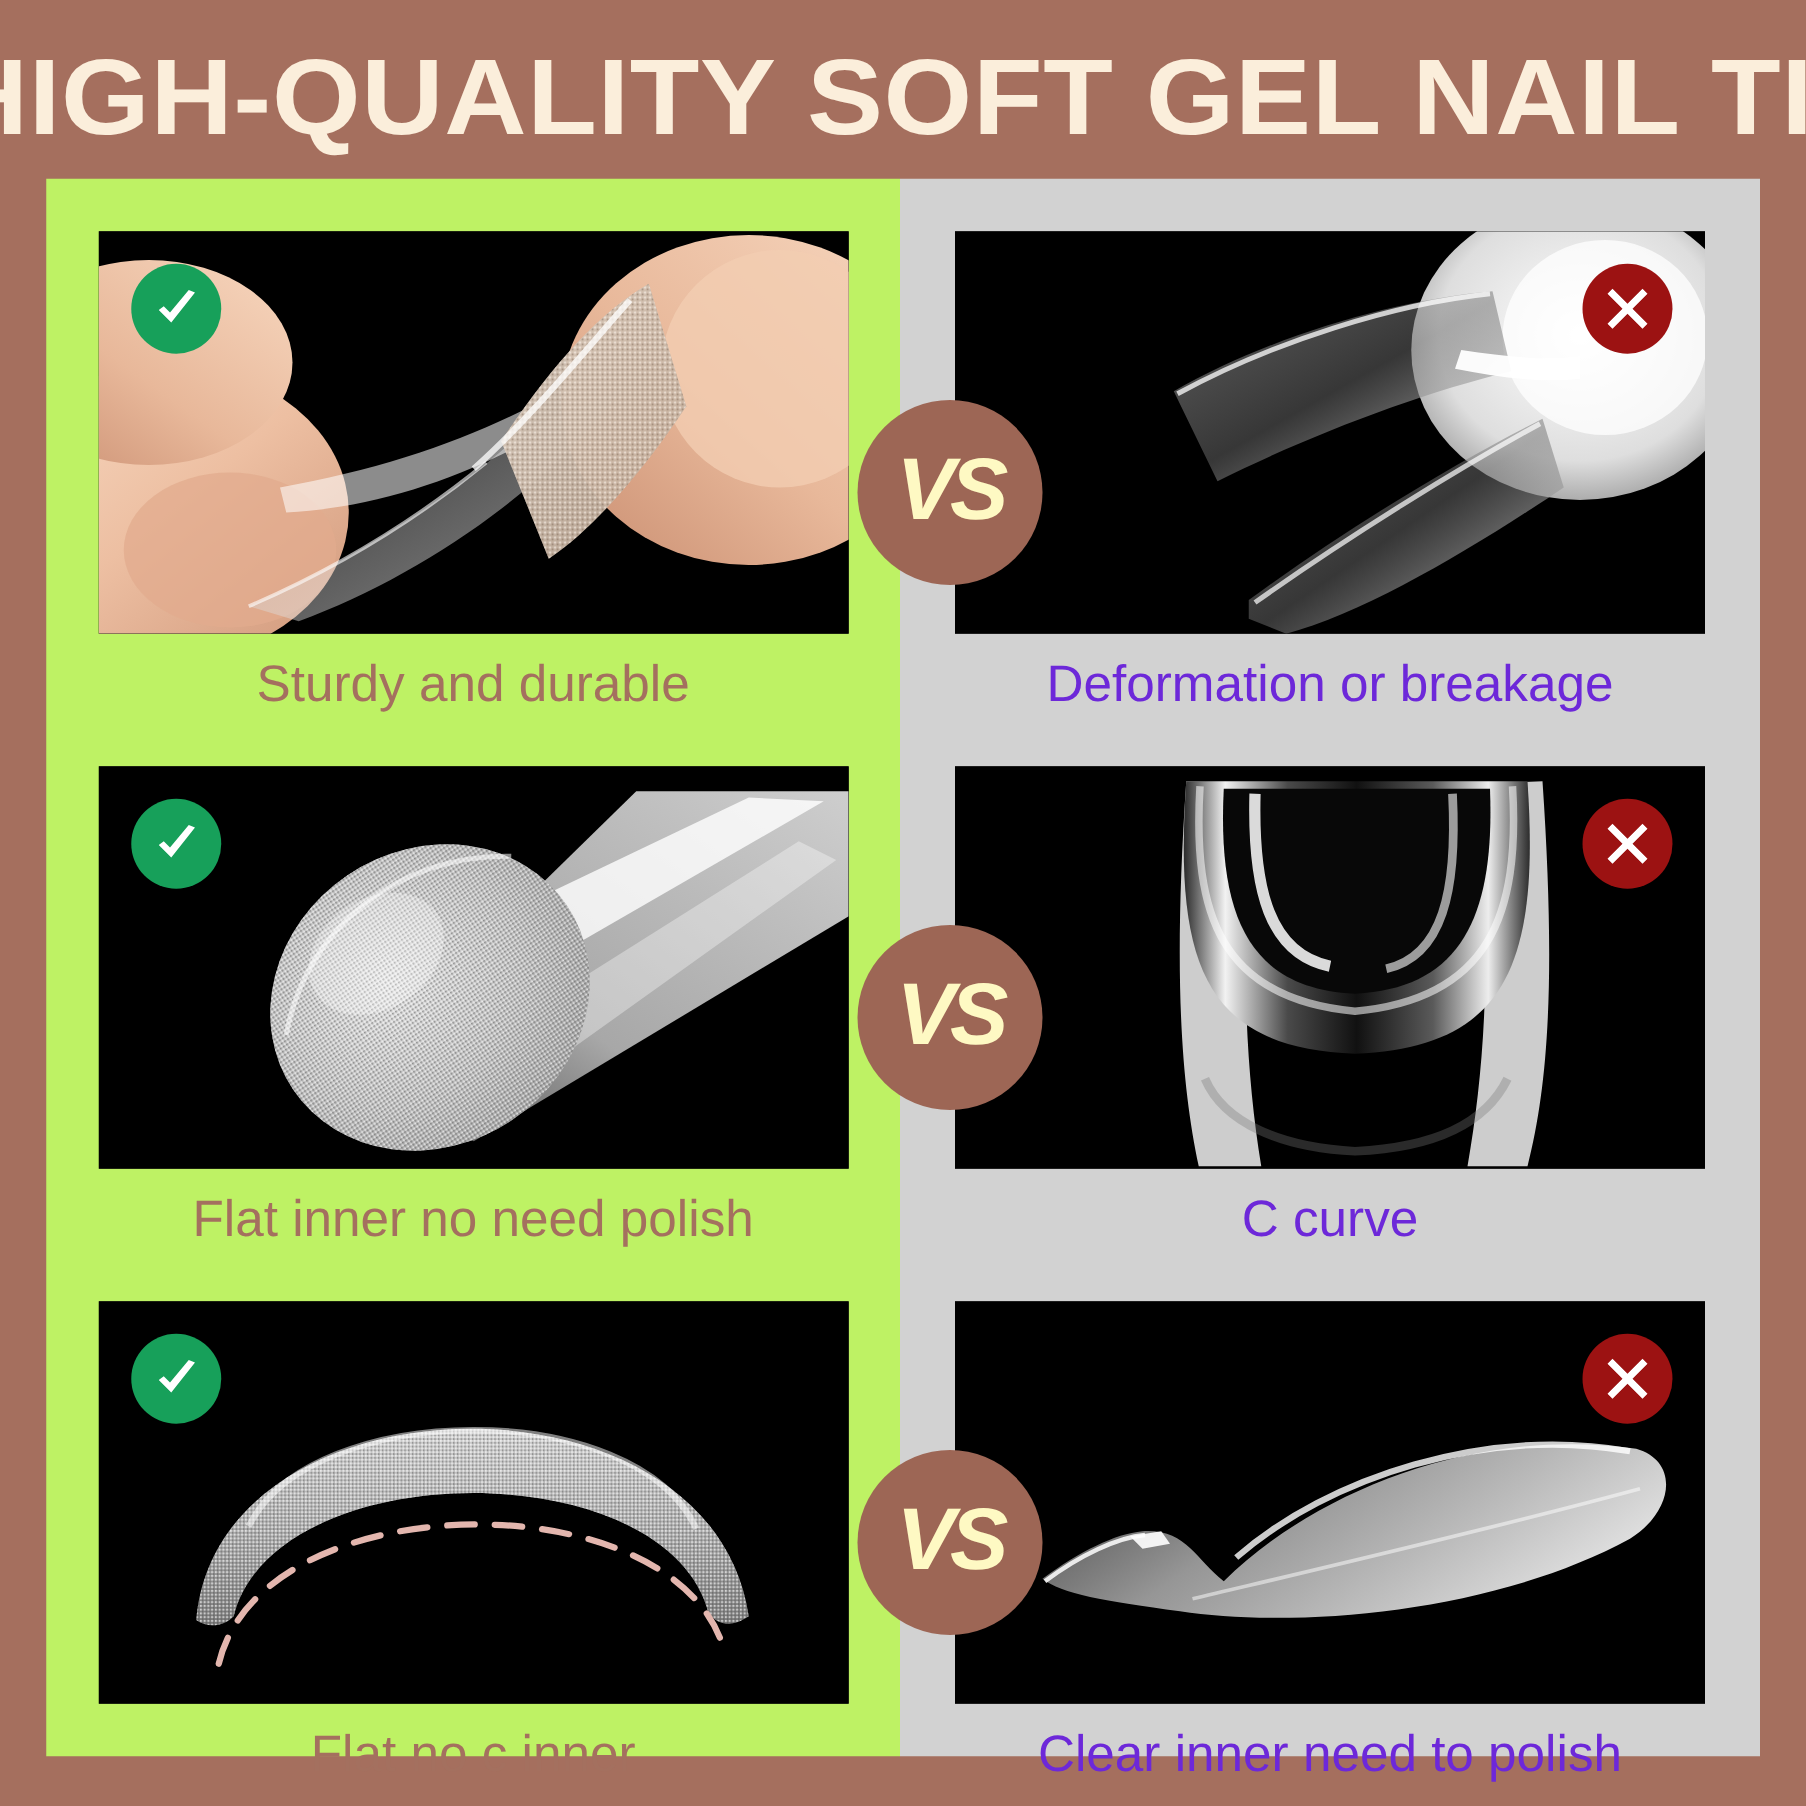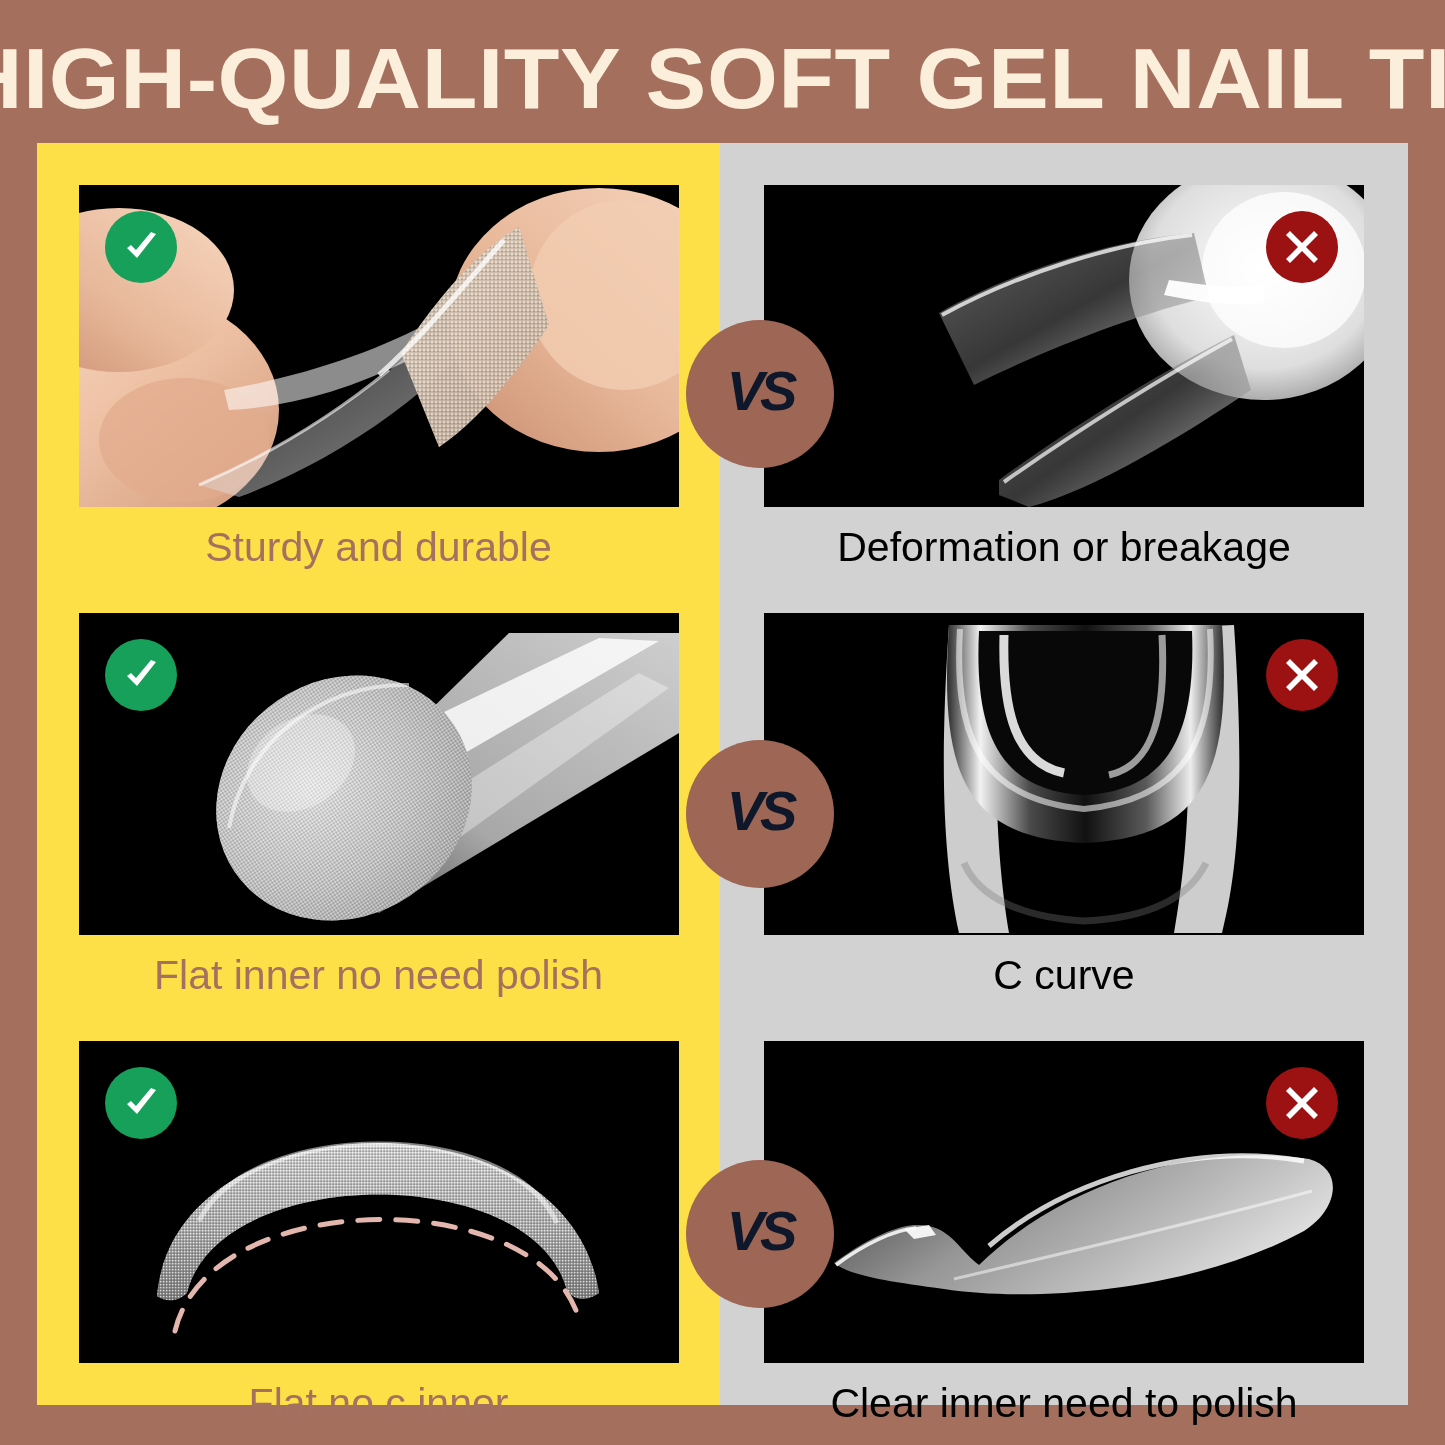--- a/index.html
+++ b/index.html
@@ -41,21 +41,21 @@
     width: 1371px;
     height: 1262px;
     display: flex;
   }
   .panel {
     position: relative;
     height: 100%;
   }
   .panel-left {
     width: 683px;
-    background: #fde047;
+    background: #bef264;
   }
   .panel-right {
     width: 688px;
     background: #d2d2d2;
   }
 
   
   .col-inner {
     position: absolute;
     left: 0; top: 0; right: 0; bottom: 0;
@@ -83,21 +83,21 @@
   .panel-right .photo { margin-top: 42px; }
 
   .caption {
     margin-top: 16px;
     font-size: 41px;
     line-height: 48px;
     white-space: nowrap;
     font-weight: normal;
   }
   .panel-left .caption { color: #a4705f; }
-  .panel-right .caption { color: #000000; }
+  .panel-right .caption { color: #6d28d9; }
 
   
   .badge {
     position: absolute;
     width: 72px;
     height: 72px;
     border-radius: 50%;
     display: flex;
     align-items: center;
     justify-content: center;
@@ -122,22 +122,22 @@
     height: 148px;
     border-radius: 50%;
     background: #9d6655;
     display: flex;
     align-items: center;
     justify-content: center;
     z-index: 20;
     left: 649px;
   }
   .vs span {
-    color: #0f172a;
-    font-size: 56px;
+    color: #fef9c3;
+    font-size: 70px;
     font-weight: bold;
     font-style: italic;
     line-height: 86px;
     letter-spacing: -4px;
     transform: translateY(-3px);
   }
   #vs-1 { top: 177px; }
   #vs-2 { top: 597px; }
   #vs-3 { top: 1017px; }
 

